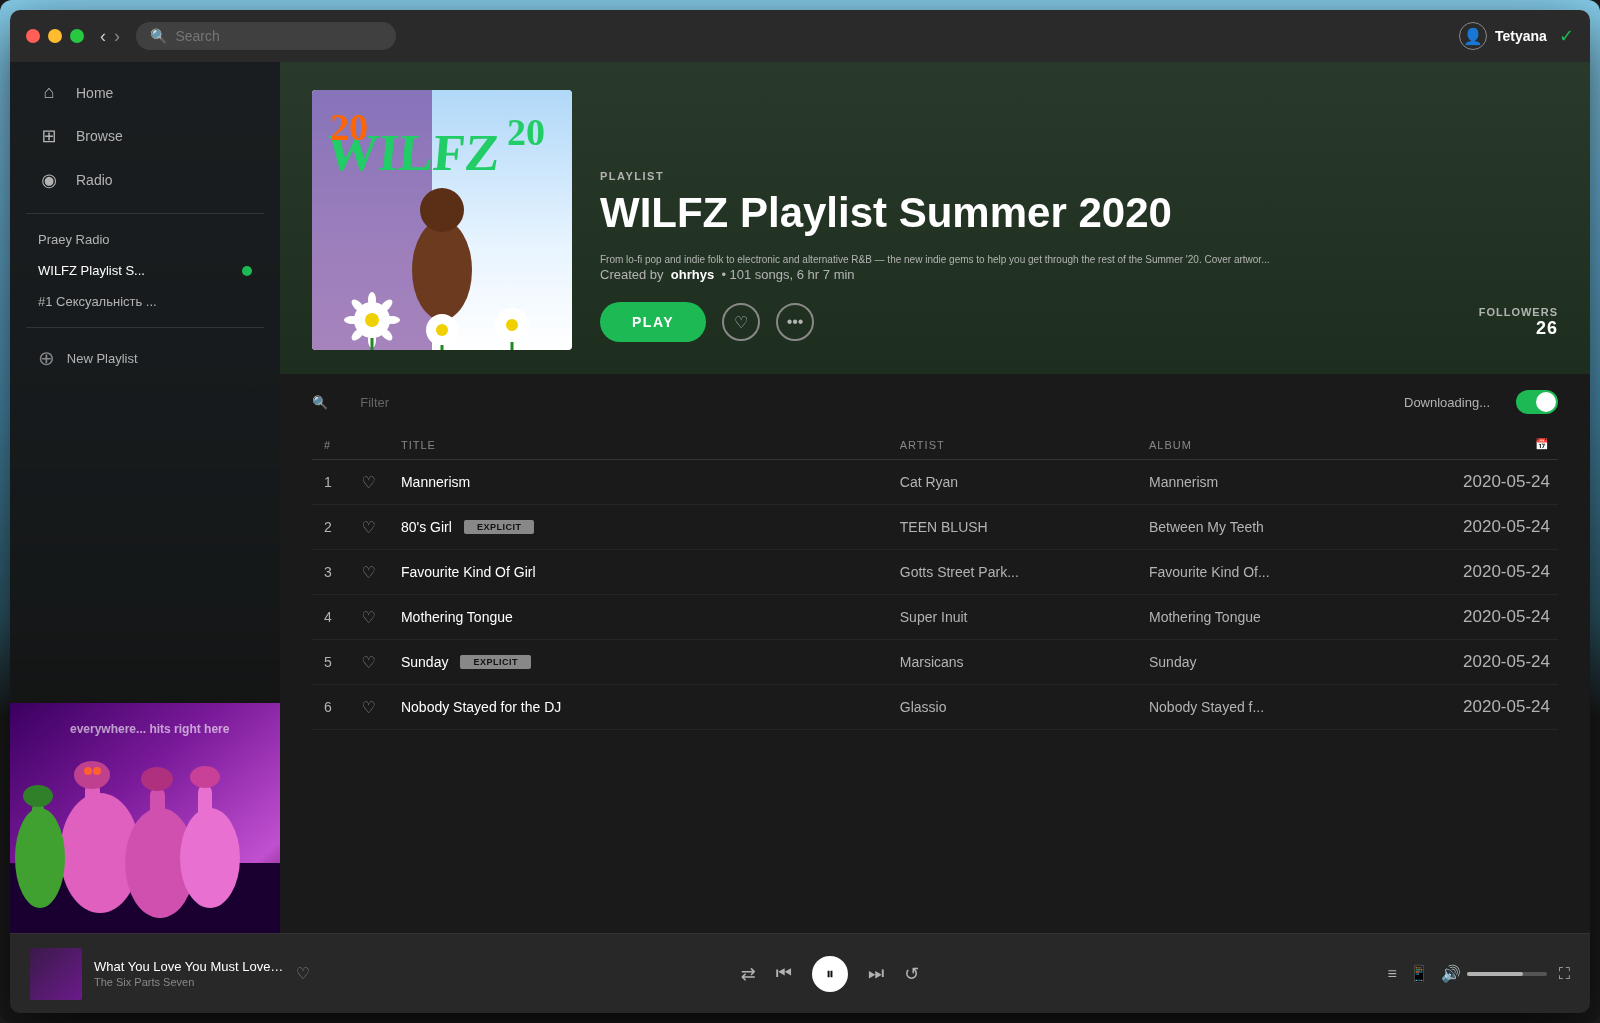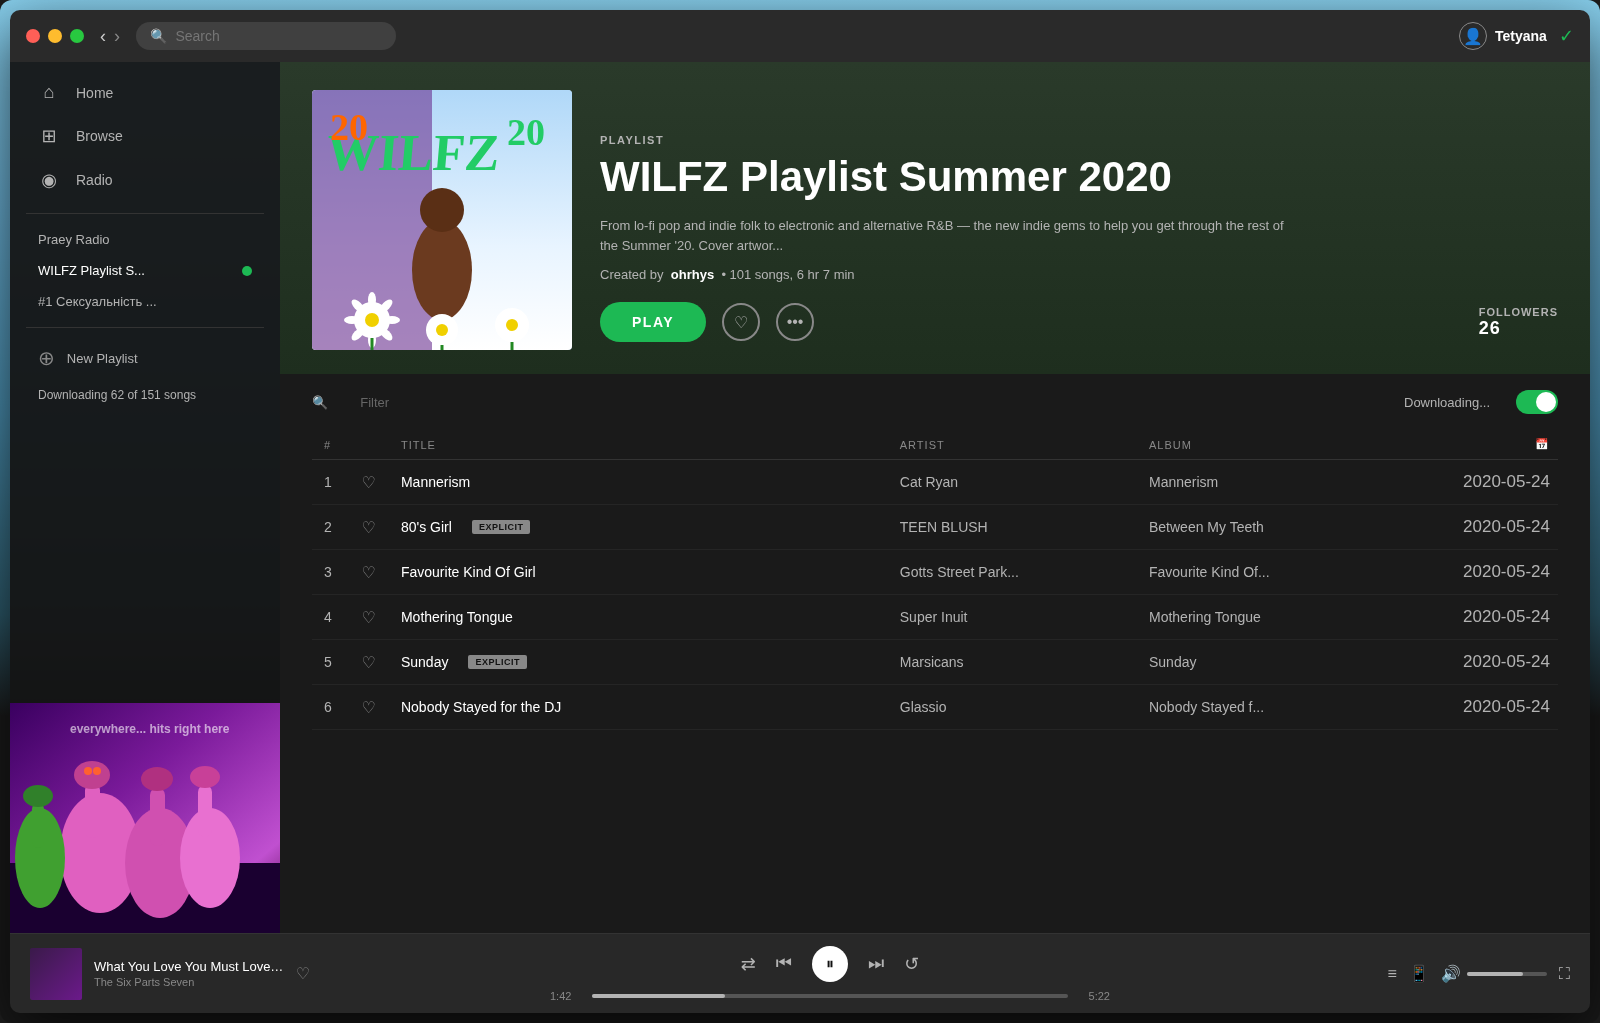--- a/index.html
+++ b/index.html
@@ -271,23 +271,22 @@
     }
     .playlist-title {
       color: #fff;
       font-size: 42px;
       font-weight: 900;
       line-height: 1.1;
       margin-bottom: 16px;
     }
     .playlist-desc {
       color: #b3b3b3;
-      font-size: 13px;
+      font-size: 10px;
       line-height: 1.5;
-      margin-bottom: 12px;
       max-width: 700px;
     }
     .playlist-meta {
       color: #b3b3b3;
       font-size: 13px;
       margin-bottom: 20px;
     }
     .playlist-meta .creator { color: #fff; font-weight: 600; }
 
     .playlist-actions {
@@ -315,21 +314,21 @@
       border: 2px solid #888;
       background: none;
       color: #b3b3b3;
       display: flex; align-items: center; justify-content: center;
       font-size: 16px;
       cursor: pointer;
     }
 
     .followers-info {
       margin-left: auto;
-      text-align: left;
+      text-align: right;
       color: #b3b3b3;
       font-size: 11px;
       font-weight: 700;
       letter-spacing: 1px;
       text-transform: uppercase;
     }
     .followers-count {
       display: block;
       color: #fff;
       font-size: 18px;
@@ -427,25 +426,25 @@
       cursor: pointer;
       background: none;
       border: none;
     }
 
     .explicit-badge {
       background: #888;
       color: #111;
       font-size: 9px;
       font-weight: 700;
-      padding: 2px 7px;
+      padding: 2px 13px;
       border-radius: 2px;
       letter-spacing: 0.5px;
       text-transform: uppercase;
-      margin-left: 20px;
+      margin-left: 12px;
     }
 
     .title-with-badge {
       display: flex;
       align-items: center;
     }
 
     
     .player-bar {
       height: 80px;
@@ -647,23 +646,20 @@
         </div>
       </div>
 
       <div class="sidebar-section-divider"></div>
 
       <div class="new-playlist-btn">
         <span class="plus-icon">⊕</span>
         <span>New Playlist</span>
       </div>
 
-      <div class="download-status">
-        <span>Downloading 62 of 151 songs</span>
-      </div>
 
       <div class="album-art-preview">
         <div class="album-art-placeholder">
           
           <svg viewBox="0 0 270 230" width="270" height="230" xmlns="http://www.w3.org/2000/svg">
 
             <rect width="270" height="230" fill="#c060e0"></rect>
             <rect width="270" height="230" fill="url(#bgGrad)"></rect>
             <defs>
               <linearGradient id="bgGrad" x1="0" y1="0" x2="1" y2="1">
@@ -926,27 +922,20 @@
     <div class="player-controls">
       <div class="control-buttons">
         <button class="ctrl-btn">⇄</button>
         <button class="ctrl-btn">⏮</button>
         <button class="play-pause-btn">
           <span>⏸</span>
         </button>
         <button class="ctrl-btn">⏭</button>
         <button class="ctrl-btn">↺</button>
       </div>
-      <div class="progress-bar-wrap">
-        <span class="time-label">1:42</span>
-        <div class="progress-track">
-          <div class="progress-fill"></div>
-        </div>
-        <span class="time-label right">5:22</span>
-      </div>
     </div>
 
     <div class="player-right">
       <button class="right-ctrl-btn">≡</button>
       <button class="right-ctrl-btn">📱</button>
       <div class="volume-wrap">
         <button class="right-ctrl-btn">🔊</button>
         <div class="volume-track">
           <div class="volume-fill"></div>
         </div>

